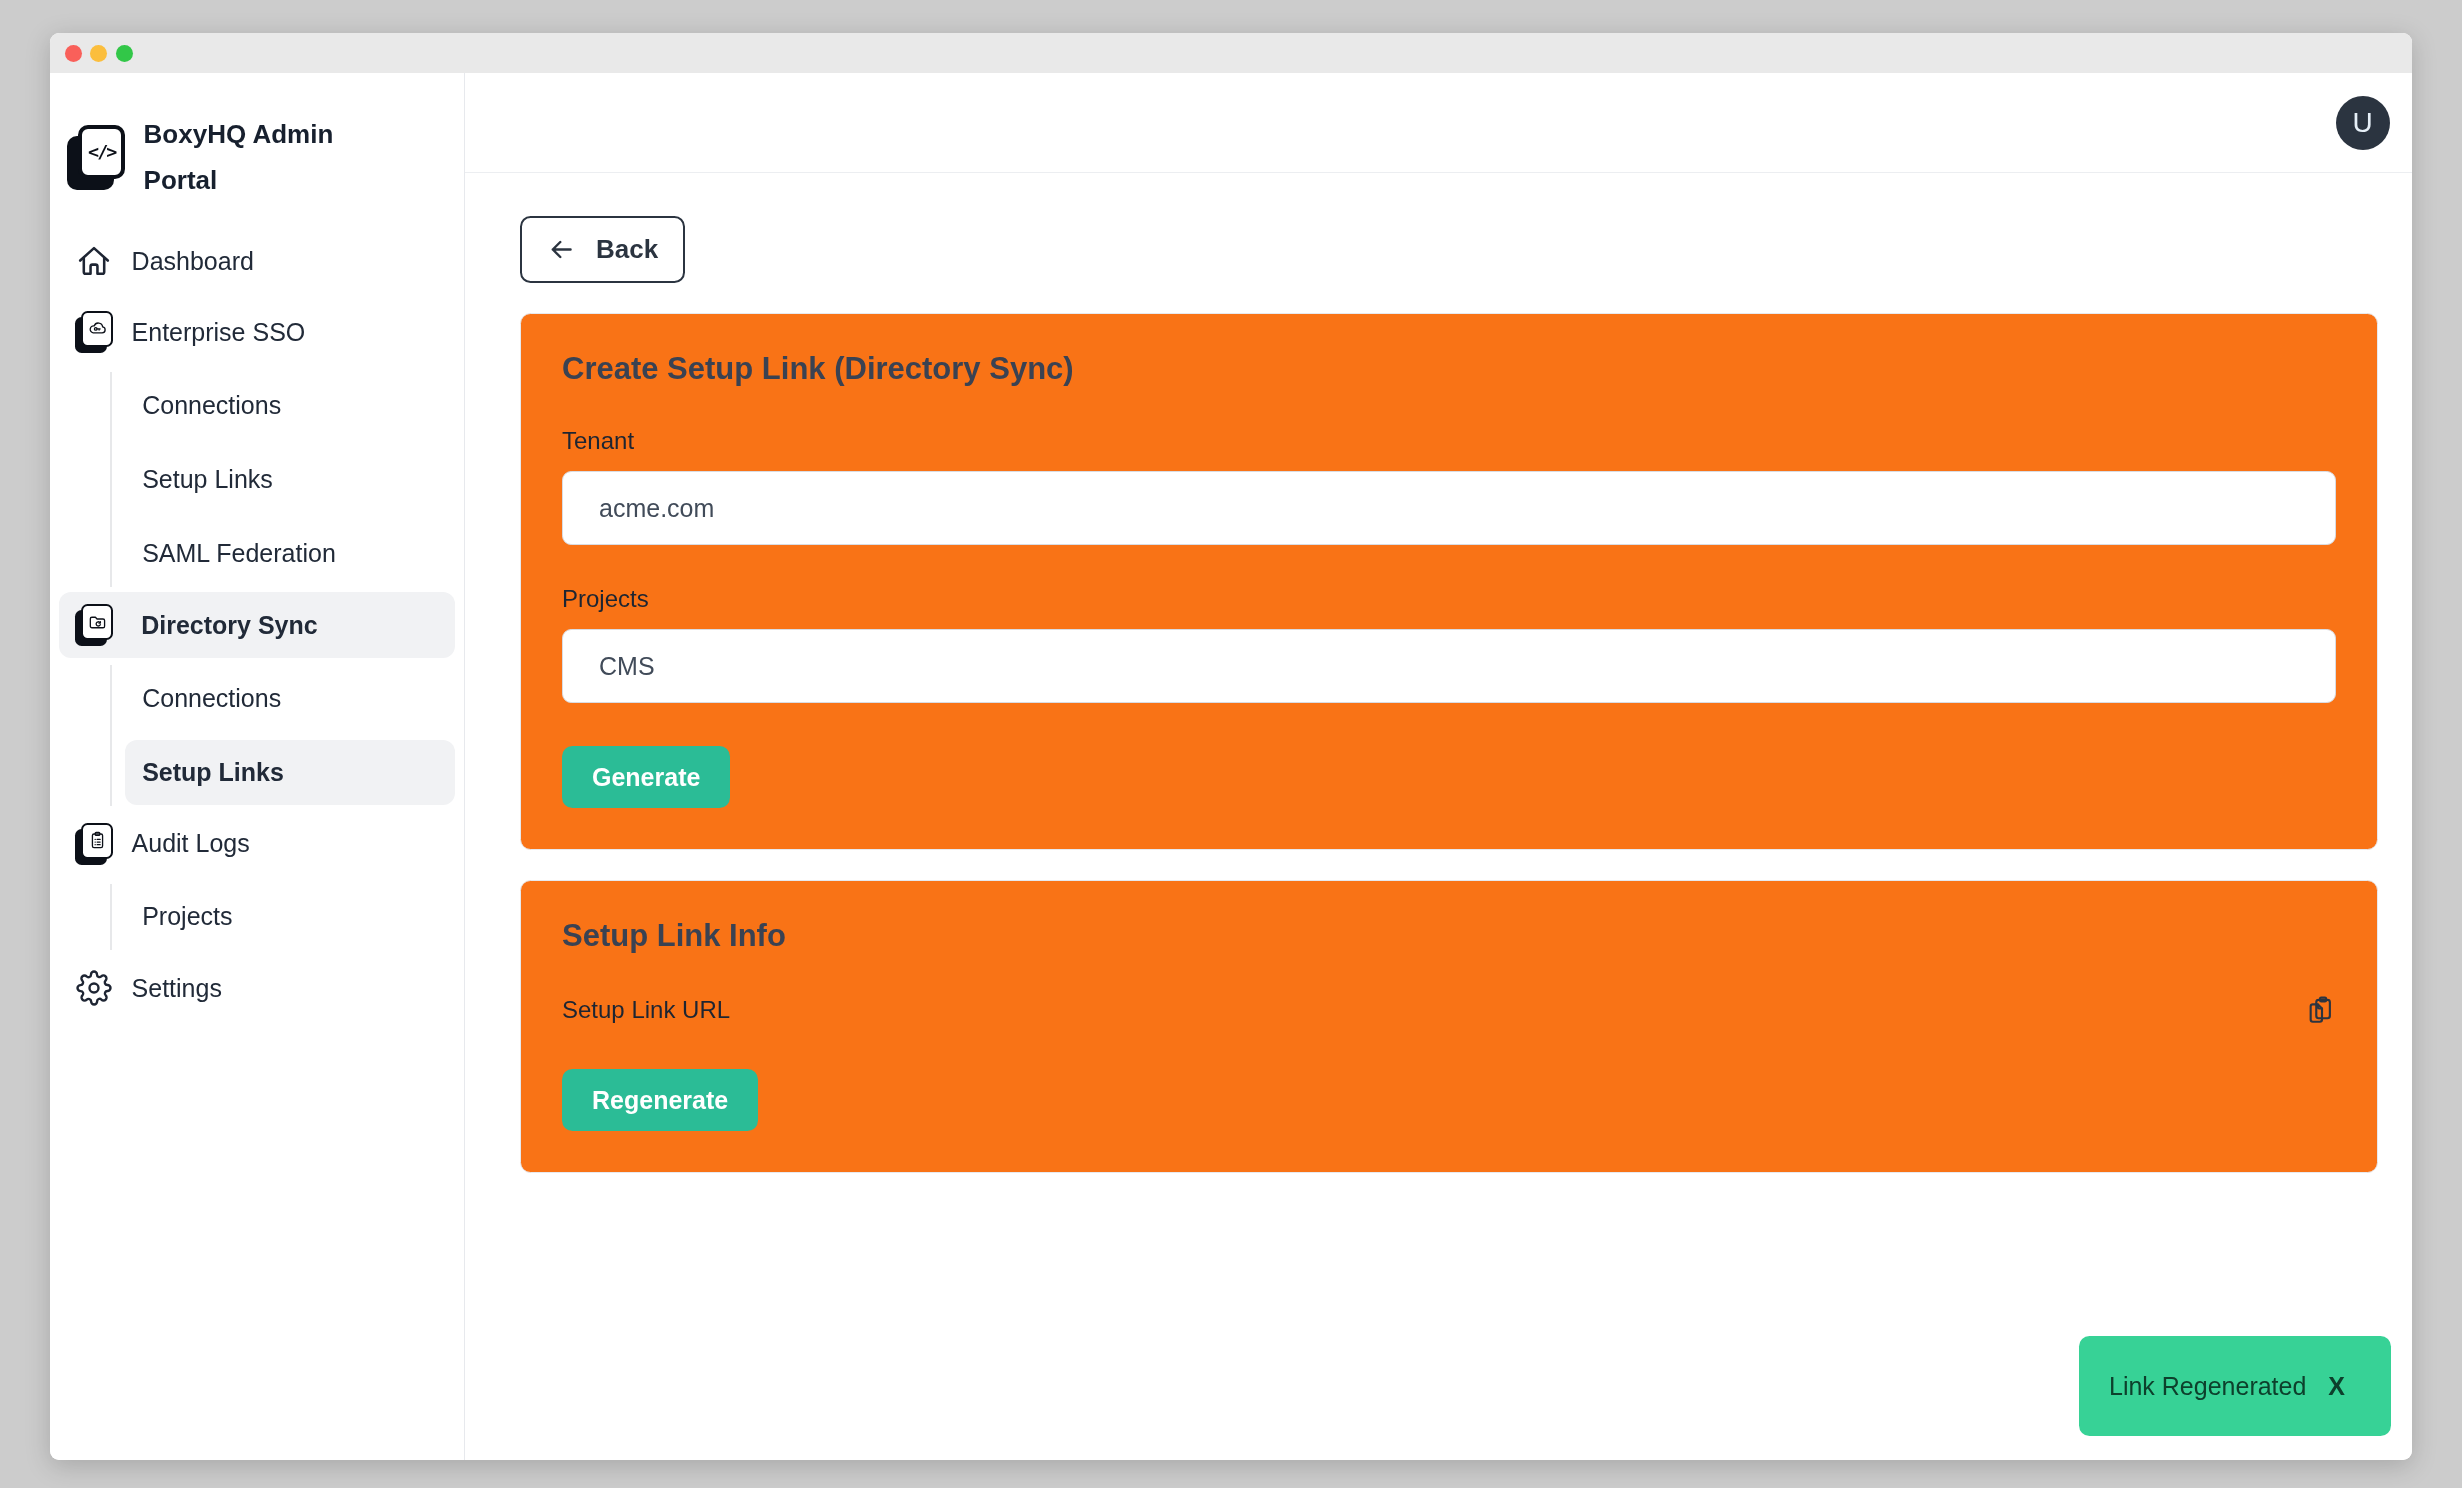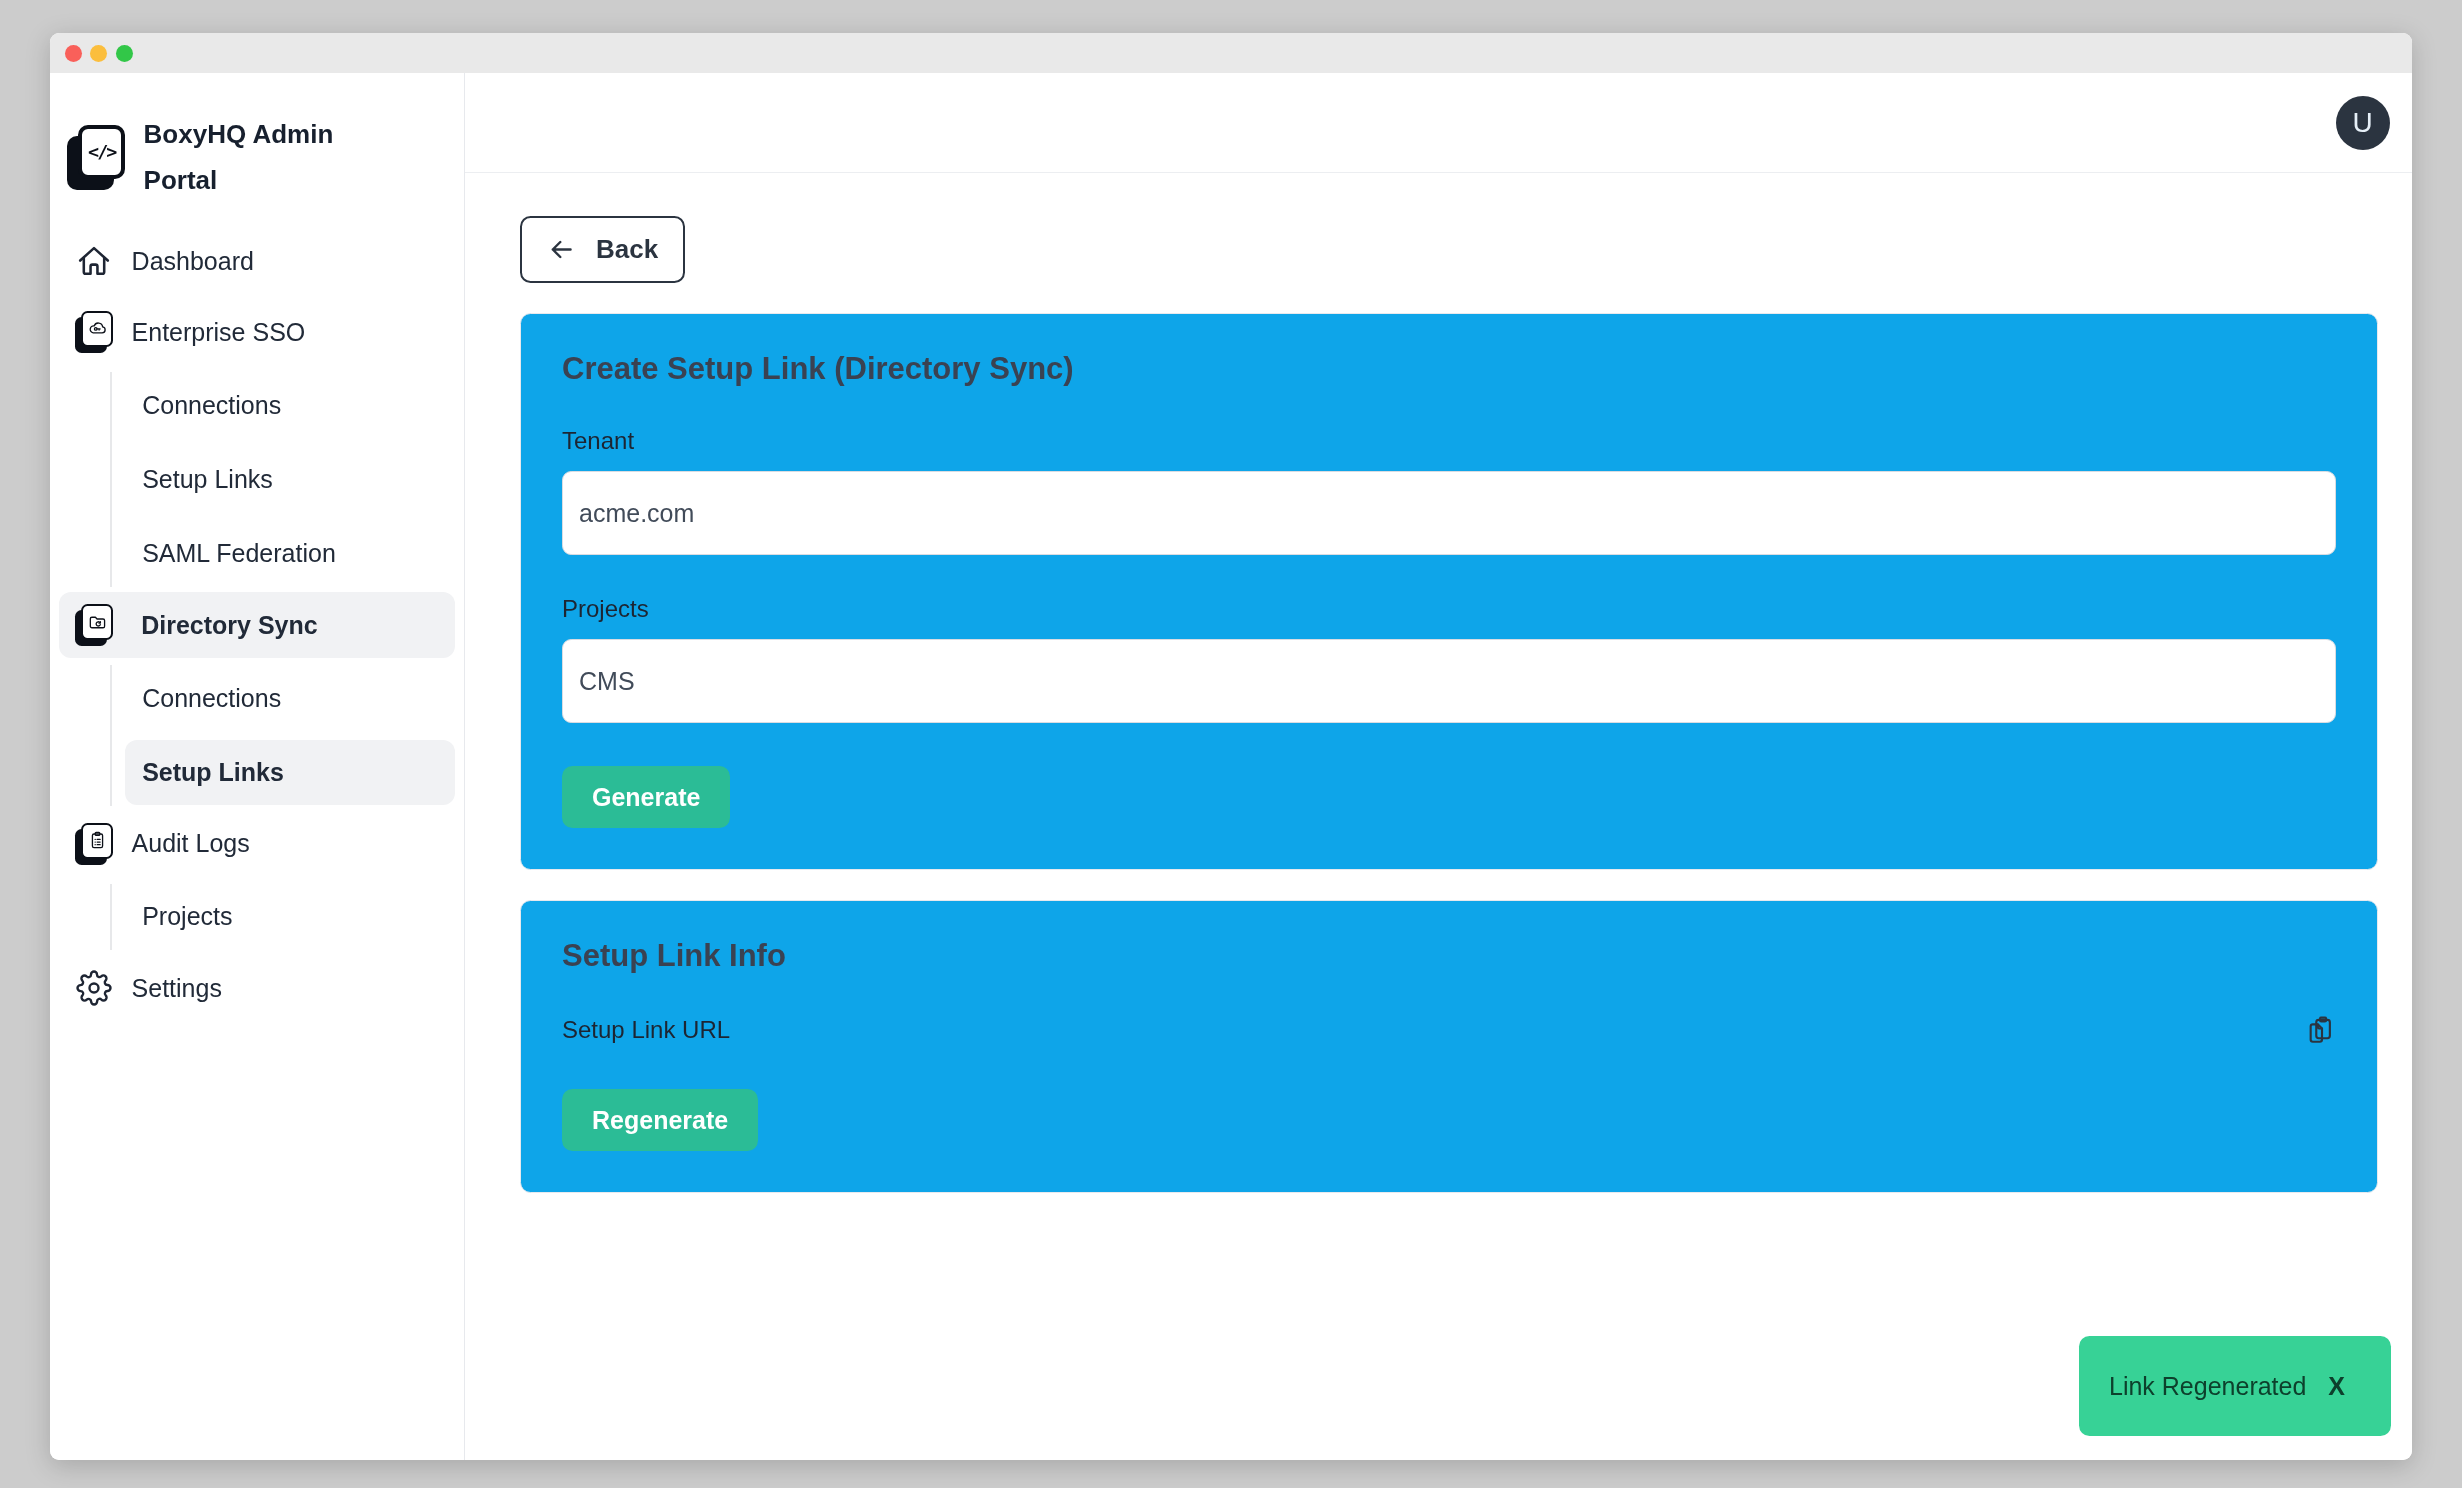--- a/index.html
+++ b/index.html
@@ -38,26 +38,26 @@
   .nav-item.active{background:#f1f2f4;font-weight:700;gap:28px;}
   .subnav{margin:1.3px 0 5.3px 51px;border-left:2.6px solid #e7e8ea;display:flex;flex-direction:column;gap:8px;}
   .sub-item{display:flex;align-items:center;height:65px;margin:0.7px 0 0.7px 13px;padding:0 17px;border-radius:12px;font-size:25px;color:#212a38;text-decoration:none;cursor:pointer;}
   .sub-item.active{background:#f1f2f4;font-weight:700;}
   
   .main{flex:1;display:flex;flex-direction:column;min-width:0;background:#fff;}
   .topbar{height:99px;flex:none;border-bottom:1.3px solid #eceef1;display:flex;align-items:center;justify-content:flex-end;padding-right:22.4px;}
   .avatar{width:54px;height:54px;border-radius:50%;background:var(--color-avatar,#2b3440);color:#e7f0f8;display:flex;align-items:center;justify-content:center;font-size:28px;cursor:pointer;}
   .content{padding:43px 34px 0 55px;}
   .back-btn{display:inline-flex;align-items:center;gap:20px;height:67px;padding:0 25px;background:#fff;border:2px solid #2b3440;border-radius:10.5px;font-family:inherit;font-size:26px;font-weight:700;color:#2b3440;cursor:pointer;}
-  .card{border:1.3px solid #e7e9ee;border-radius:10.5px;margin-top:30px;padding:37px 41px 41px;background:#0ea5e9;}
+  .card{border:1.3px solid #e7e9ee;border-radius:10.5px;margin-top:30px;padding:37px 41px 41px;background:#f97316;}
   .card h2{margin:0;font-size:31px;font-weight:700;color:#3a4252;}
   .field-label{display:block;margin-top:40px;font-size:24px;font-weight:500;color:#1d2532;}
   .label-row{display:flex;align-items:center;justify-content:space-between;margin-top:40px;}
   .label-row .field-label{margin-top:0;}
-  .text-input{display:block;width:100%;box-sizing:border-box;height:84px;margin-top:16px;border:1.3px solid #d9dce2;border-radius:9.2px;padding:0 16px;font-family:inherit;font-size:25px;color:#414b59;background:#fff;outline:none;}
+  .text-input{display:block;width:100%;box-sizing:border-box;height:74px;margin-top:16px;border:1.3px solid #d9dce2;border-radius:9.2px;padding:0 36px;font-family:inherit;font-size:25px;color:#414b59;background:#fff;outline:none;}
   .btn-primary{margin-top:43px;height:62px;padding:0 30px;border:none;border-radius:10.5px;background:var(--color-primary,#2bbc96);color:#fff;font-family:inherit;font-size:25px;font-weight:700;cursor:pointer;}
   .copy-btn{background:none;border:none;padding:0;cursor:pointer;display:flex;align-items:center;}
   
   .toast{position:absolute;right:21px;bottom:24px;width:312px;height:100px;box-sizing:border-box;background:var(--color-success,#36d399);border-radius:10.5px;display:flex;align-items:center;justify-content:space-between;padding:0 46px 0 30px;}
   .toast-msg{font-size:25px;color:#0d402c;}
   .toast-close{background:none;border:none;padding:0;font-family:inherit;font-size:25px;font-weight:600;color:#0d402c;cursor:pointer;}
   svg{display:block;}
 </style>
 </head>
 <body>

